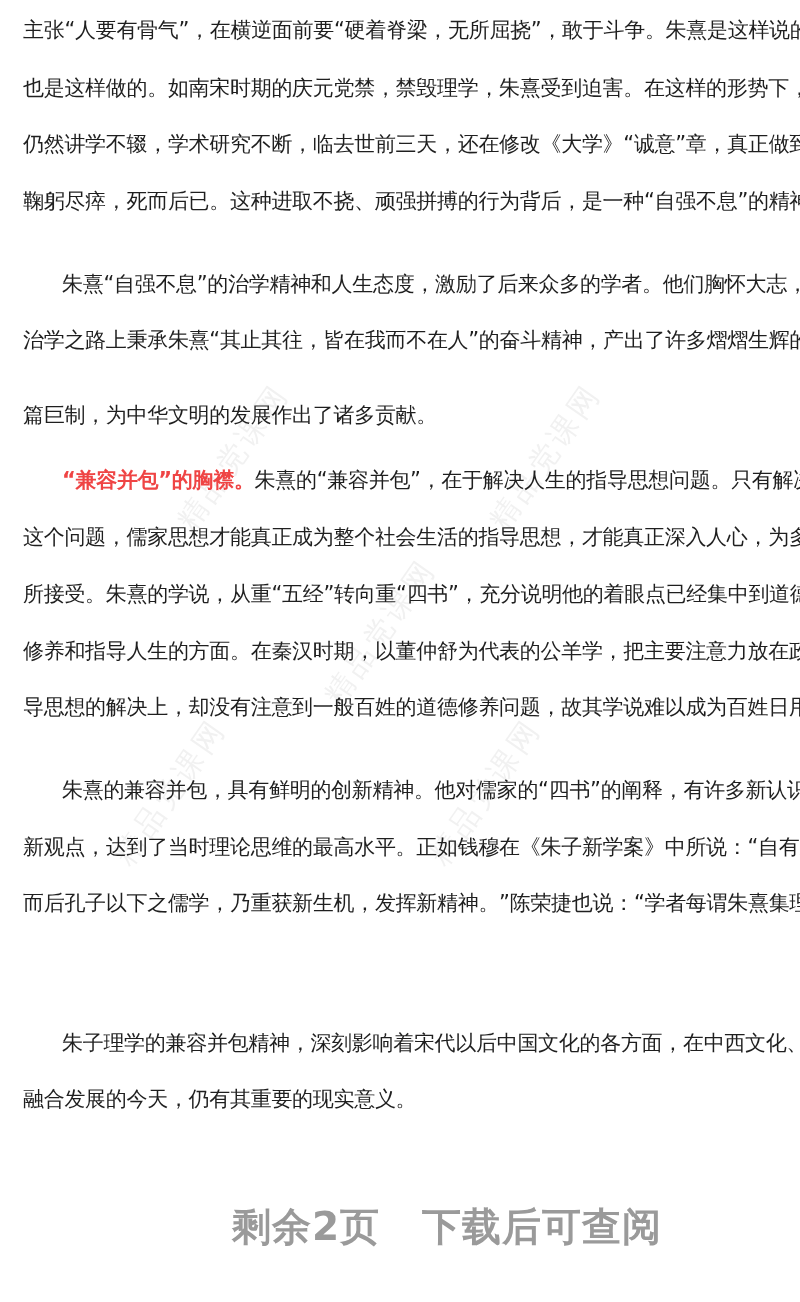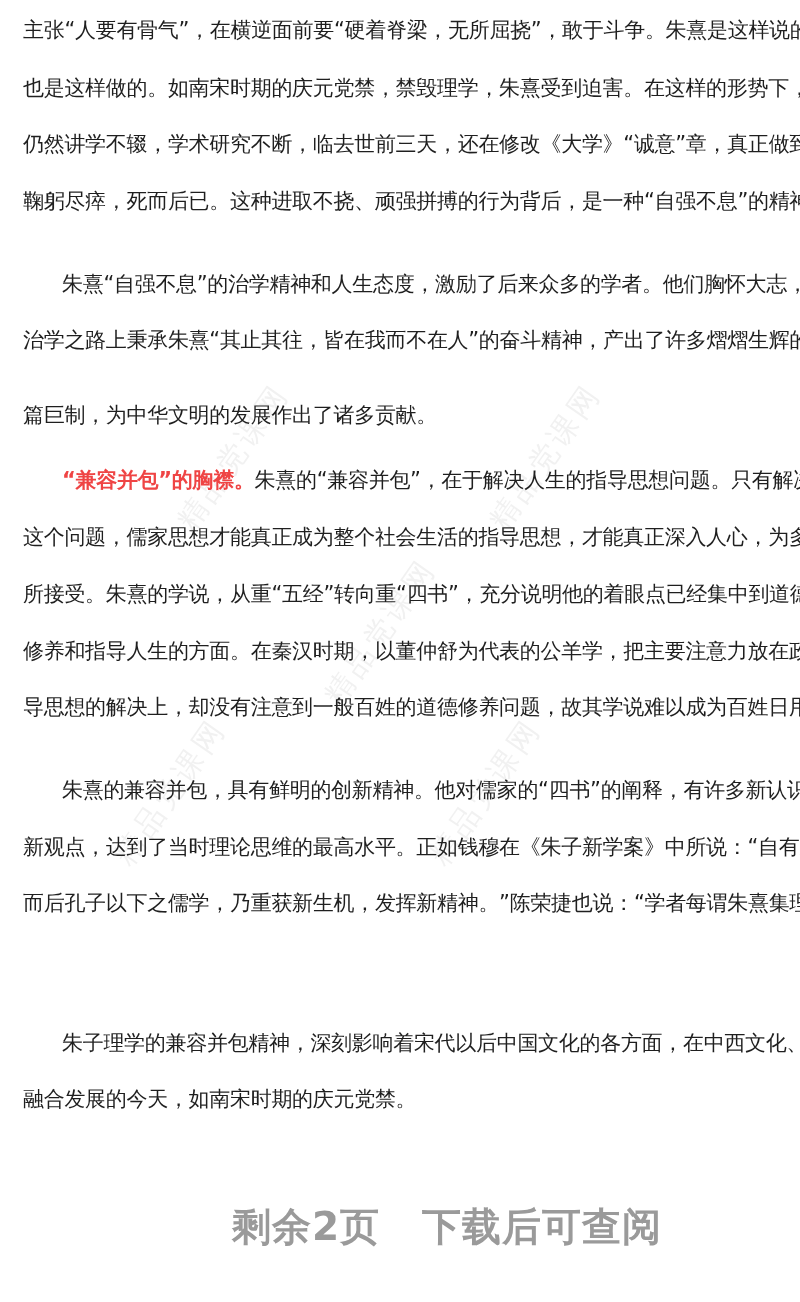--- a/index.html
+++ b/index.html
@@ -44,18 +44,18 @@
   <div class="line" style="top:523px;">这个问题，儒家思想才能真正成为整个社会生活的指导思想，才能真正深入人心，为多数人</div>
   <div class="line" style="top:580px;">所接受。朱熹的学说，从重“五经”转向重“四书”，充分说明他的着眼点已经集中到道德</div>
   <div class="line" style="top:637px;">修养和指导人生的方面。在秦汉时期，以董仲舒为代表的公羊学，把主要注意力放在政治指</div>
   <div class="line" style="top:693px;">导思想的解决上，却没有注意到一般百姓的道德修养问题，故其学说难以成为百姓日用之学。</div>
 
   <div class="line indent" style="top:776px;">朱熹的兼容并包，具有鲜明的创新精神。他对儒家的“四书”的阐释，有许多新认识、</div>
   <div class="line" style="top:833px;">新观点，达到了当时理论思维的最高水平。正如钱穆在《朱子新学案》中所说：“自有朱子，</div>
   <div class="line" style="top:889px;">而后孔子以下之儒学，乃重获新生机，发挥新精神。”陈荣捷也说：“学者每谓朱熹集理学</div>
 
   <div class="line indent" style="top:1029px;">朱子理学的兼容并包精神，深刻影响着宋代以后中国文化的各方面，在中西文化、哲学</div>
-  <div class="line" style="top:1085px;">融合发展的今天，如南宋时期的庆元党禁。</div>
+  <div class="line" style="top:1085px;">融合发展的今天，仍有其重要的现实意义。</div>
 
   <div class="footer">
     <span>剩余2页</span><span class="gap"></span><span>下载后可查阅</span>
   </div>
 </div>
 
 </body></html>

